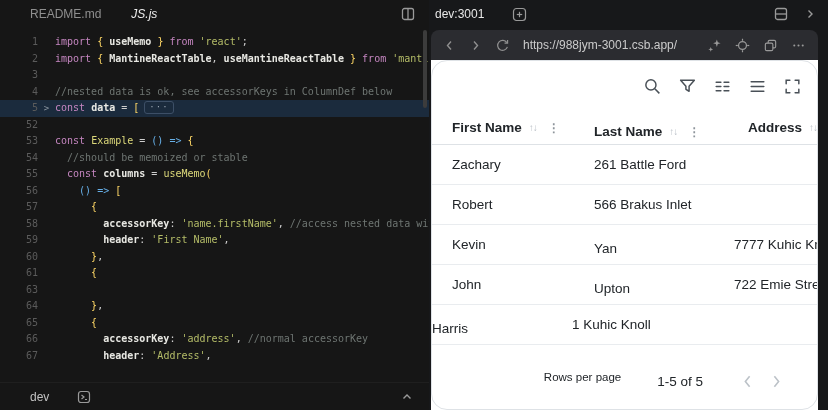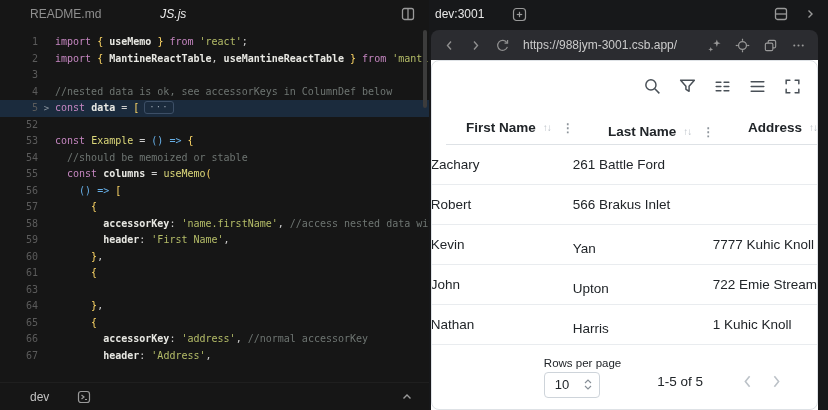--- a/index.html
+++ b/index.html
@@ -5,21 +5,21 @@
   * { box-sizing: border-box; }
   html,body { margin:0; padding:0; }
   body {
     width:828px; height:410px; overflow:hidden;
     display:flex; background:#151515;
     font-family:"Liberation Sans", sans-serif;
   }
 
   
   .editor-pane { width:429px; flex:none; display:flex; flex-direction:column; background:#161616; position:relative; }
-  .tabbar { height:28px; flex:none; display:flex; align-items:center; padding-left:30px;gap:29px; }
+  .tabbar { height:28px; flex:none; display:flex; align-items:center; padding-left:30px; }
   .tab { font-size:12px; color:#8f8f8f; margin-right:30px; cursor:default; }
   .tab.active { color:#ececec; font-style:italic;text-align:right; }
   .tabbar-spacer { flex:1; }
   .tabbar .bar-icon { margin-right:14px; color:#9a9a9a; display:flex; align-items:center; }
 
   .code-area { flex:1; overflow:hidden; padding-top:6px;
     font-family:"DejaVu Sans Mono", monospace; font-size:10px; line-height:16.5px; }
   .code-line { display:flex; height:16.5px; white-space:pre; align-items:center; }
   .code-line.hl { background:#1b2b3d; }
   .ln { width:38px; flex:none; text-align:right; color:#5b5b5b; }
@@ -51,22 +51,22 @@
 
   .browser { flex:1; display:flex; flex-direction:column; margin:2px 10px 0 2px; min-height:0; }
   .chrome { height:30px; flex:none; background:#2b2c30; border-radius:8px 8px 0 0;
     display:flex; align-items:center; padding:0 12px; gap:13px; }
   .chrome .nav-icon { color:#8f8f8f; display:flex; flex:none; }
   .chrome .url-input { flex:1; min-width:0; background:transparent; border:0; outline:0;
     color:#cbcbcb; font-size:12px; font-family:"Liberation Sans", sans-serif; padding:0; }
   .chrome .right-icon { color:#9a9a9a; display:flex; flex:none; }
 
   .viewport { flex:1; min-height:0; background:#ffffff; display:flex; }
-  .paper { flex:1; min-width:0; background:#fff; border:1px solid #dee2e6; border-radius:8px;
-    display:flex; flex-direction:column; overflow:hidden; color:#212529;align-items:flex-end; }
+  .paper { flex:1; min-width:0; background:#fff; border:1px solid #dee2e6; border-radius:16px;
+    display:flex; flex-direction:column; overflow:hidden; color:#212529; }
 
   .mrt-toolbar { height:50px; flex:none; display:flex; align-items:center; justify-content:flex-end; gap:9px; padding-right:12px; }
   .ticon { width:26px; height:26px; display:flex; align-items:center; justify-content:center; color:#495057; border-radius:4px; }
 
   .mrt-header-row { height:34px; flex:none; display:flex; align-items:center; border-bottom:1px solid #dee2e6;
     font-weight:bold; font-size:13.5px; }
   .mrt-row { height:40px; flex:none; display:flex; align-items:center; border-bottom:1px solid #e9ecef; font-size:13.5px; }
   .col1 { width:162px; flex:none; padding-left:20px; display:flex; align-items:center; overflow:hidden; white-space:nowrap; }
   .col2 { width:140px; flex:none; display:flex; align-items:center; overflow:hidden; white-space:nowrap;margin-top:8px; }
   .col3 { flex:1; min-width:0; display:flex; align-items:center; overflow:hidden; white-space:nowrap; }
@@ -291,40 +291,28 @@
               <div class="col1">Kevin</div>
               <div class="col2">Yan</div>
               <div class="col3">7777 Kuhic Knoll</div>
             </div>
             <div class="mrt-row">
               <div class="col1">John</div>
               <div class="col2">Upton</div>
               <div class="col3">722 Emie Stream</div>
             </div>
             <div class="mrt-row">
-              <div class="col1">Nathan</div>
               <div class="col2">Harris</div>
               <div class="col3">1 Kuhic Knoll</div>
             </div>
           </div>
 
         <div class="mrt-footer">
           <div class="rpp">
             <span class="rpp-label">Rows per page</span>
-            <div class="page-select">
-              <span>10</span>
-              <span class="sel-chevs">
-                <svg width="8" height="5" viewBox="0 0 8 5" fill="none" stroke="currentColor" stroke-width="1.1">
-                    <polyline points="1,4 4,1 7,4"></polyline>
-                  </svg>
-                <svg width="8" height="5" viewBox="0 0 8 5" fill="none" stroke="currentColor" stroke-width="1.1">
-                    <polyline points="1,1 4,4 7,1"></polyline>
-                  </svg>
-              </span>
-            </div>
           </div>
           <span class="range-text">1-5 of 5</span>
           <div class="pag-btns">
             <span class="pag-btn">
               <svg width="17" height="17" viewBox="0 0 16 16" fill="none" stroke="currentColor" stroke-width="1.5">
                   <polyline points="10,3 6,8 10,13"></polyline>
                 </svg>
             </span>
             <span class="pag-btn">
               <svg width="17" height="17" viewBox="0 0 16 16" fill="none" stroke="currentColor" stroke-width="1.5">

